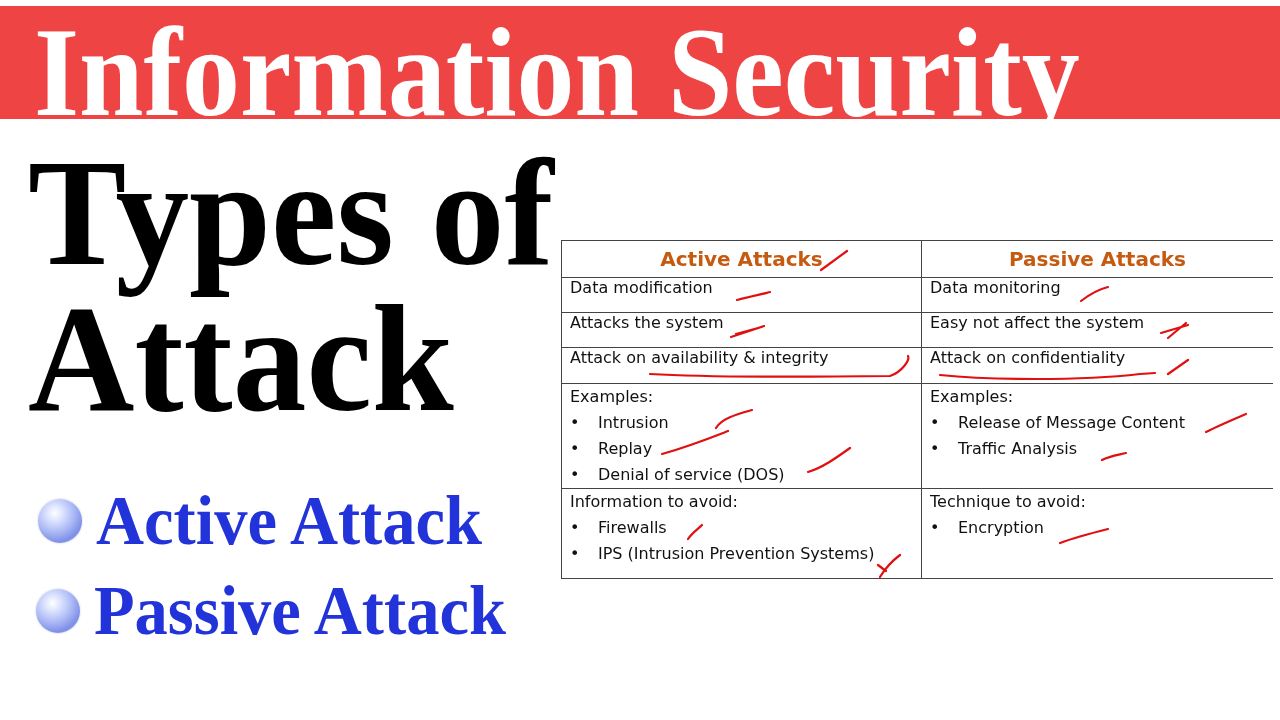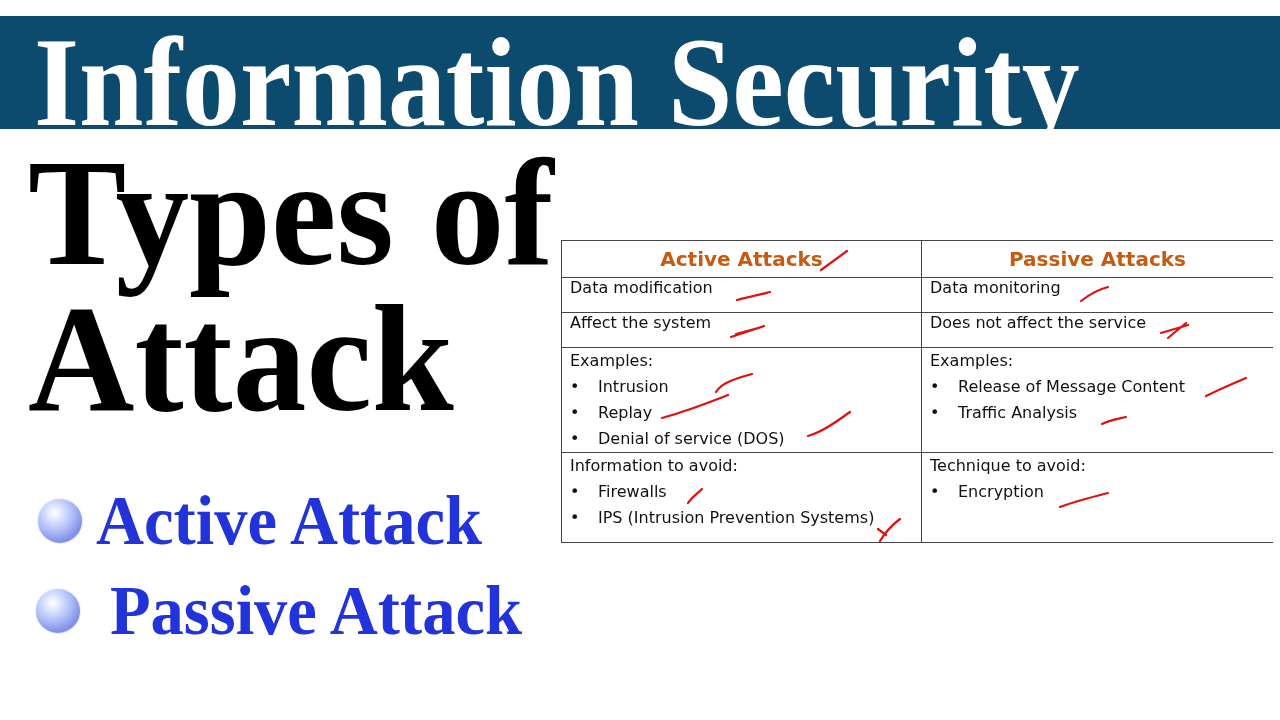--- a/index.html
+++ b/index.html
@@ -1,21 +1,21 @@
 <!DOCTYPE html>
 <html><head>
   <meta charset="utf-8">
   <style>
     * { margin: 0; padding: 0; box-sizing: border-box; }
     html, body { width: 1280px; height: 720px; overflow: hidden; background: #ffffff; }
     body { position: relative; font-family: "Liberation Serif", serif; }
 
     .banner {
-      position: absolute; left: 0; top: 16px; width: 1280px; height: 113px;
-      background: #0c4a6e; overflow: hidden;
+      position: absolute; left: 0; top: 6px; width: 1280px; height: 113px;
+      background: #ef4444; overflow: hidden;
     }
     .banner-title {
       position: absolute; left: 34px; top: 2px;
       font-family: "Liberation Serif", serif; font-weight: bold;
       font-size: 128px; line-height: 128px; color: #ffffff;
       white-space: nowrap; transform-origin: 0 0; transform: scaleX(0.905);
       letter-spacing: 0px;
     }
 
     .main-title {
@@ -26,21 +26,21 @@
     }
     .main-title .line {
       display: block; font-size: 152px; line-height: 146px;
     }
 
     .bullets { position: absolute; left: 36px; top: 486px; }
     .bullet-item {
       position: absolute; white-space: nowrap; display: flex; align-items: center;
     }
     .bullet-item.b1 { left: 2px; top: 0px; }
-    .bullet-item.b2 { left: 0px; top: 90px; gap: 16px; }
+    .bullet-item.b2 { left: 0px; top: 90px; }
     .orb {
       width: 44px; height: 44px; border-radius: 50%;
       background: radial-gradient(circle at 38% 32%, #ffffff 0%, #dfe6ff 18%, #aab8f5 48%, #7f8fe6 72%, #9fb0f0 88%, #c9d4fb 100%);
       box-shadow: 0 0 2px rgba(80,100,200,0.4);
       margin-right: 14px; flex: none;
     }
     .bullet-text {
       font-family: "Liberation Serif", serif; font-weight: bold;
       font-size: 70px; line-height: 70px; color: #2233d9;
       transform-origin: 0 50%; transform: scaleX(0.95);
@@ -121,34 +121,48 @@
     <td>
       <span>Data monitoring</span>
       <svg class="tick" style="left:156px;top:6px" width="34" height="20">
             <path d="M3 17 C12 10, 22 5, 30 3"></path>
           </svg>
     </td>
   </tr>
 
   <tr class="row-simple">
     <td class="col1">
-      <span>Affect the system</span>
+      <span>Attacks the system</span>
       <svg class="tick" style="left:166px;top:9px" width="40" height="18">
             <path d="M3 15 L36 4 M8 12 L30 6"></path>
           </svg>
     </td>
     <td>
-      <span>Does not affect the service</span>
+      <span>Easy not affect the system</span>
       <svg class="tick" style="left:236px;top:6px" width="36" height="22">
             <path d="M3 14 L30 6 M10 19 L28 4"></path>
           </svg>
     </td>
   </tr>
 
 
+  <tr class="row-attack">
+    <td class="col1">
+      <span>Attack on availability &amp; integrity</span>
+      <svg class="tick" style="left:78px;top:4px" width="270" height="32">
+            <path d="M10 22 C80 26, 170 25, 250 24 C262 20, 270 8, 268 4"></path>
+          </svg>
+    </td>
+    <td>
+      <span>Attack on confidentiality</span>
+      <svg class="tick" style="left:8px;top:4px" width="270" height="32">
+            <path d="M10 23 C60 28, 150 29, 210 22 L225 21 M238 22 L258 8"></path>
+          </svg>
+    </td>
+  </tr>
 
   <tr class="row-examples">
     <td class="col1">
       <span class="cell-heading">Examples:</span>
       <ul class="blist">
         <li>Intrusion</li>
         <li>Replay</li>
         <li>Denial of service (DOS)</li>
       </ul>
       <svg class="tick" style="left:98px;top:22px" width="200" height="82">

